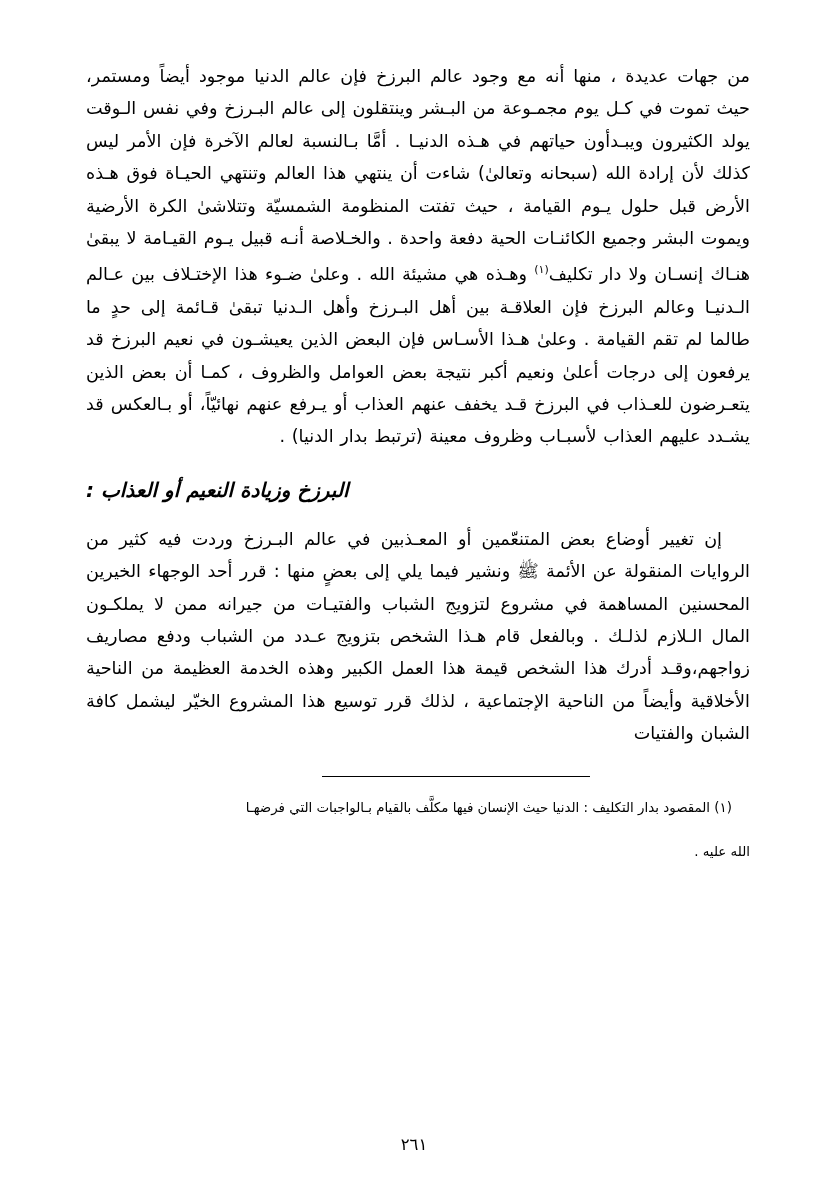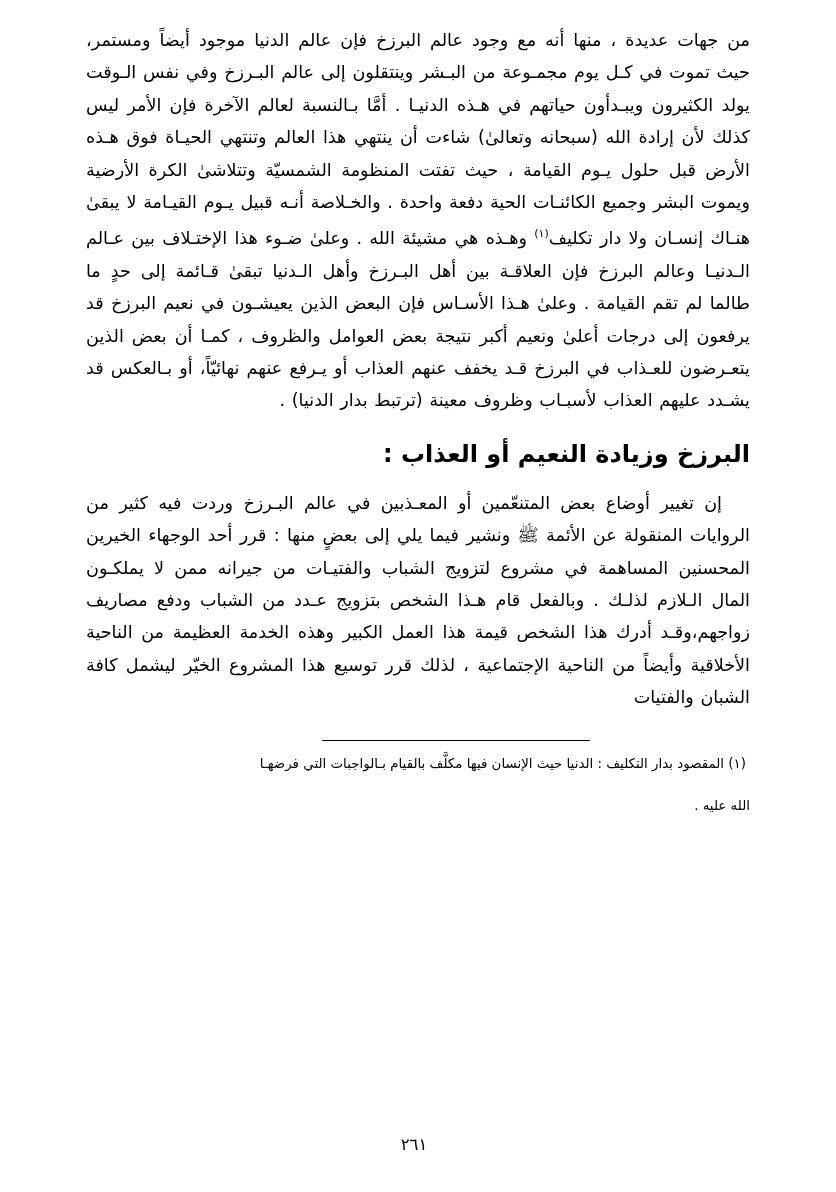--- a/index.html
+++ b/index.html
@@ -12,21 +12,21 @@
     height: 1192px;
     font-family: "DejaVu Sans", sans-serif;
     color: #000000;
     position: relative;
     overflow: hidden;
   }
   .page {
     width: 836px;
     height: 1192px;
     box-sizing: border-box;
-    padding: 24px 86px 24px 86px;
+    padding: 60px 86px 24px 86px;
     position: relative;
     background: #fff;
   }
   .body-text {
     direction: rtl;
     text-align: justify;
     text-align-last: right;
     font-size: 17.6px;
     line-height: 32.4px;
     letter-spacing: 0px;
@@ -34,42 +34,43 @@
     font-family: "DejaVu Sans", sans-serif;
   }
   .body-text p {
     margin: 0;
   }
   .para-indent {
     text-indent: 28px;
   }
   .section-heading {
     direction: rtl;
-    text-align: right;
-    font-size: 24px;
+    text-align: left;
+    font-size: 20px;
     font-weight: bold;
     margin: 22px 0 18px 0;
     line-height: 30px;
+    font-style: italic;
   }
   .footnote-rule {
     width: 268px;
     height: 1.3px;
     background: #000;
     margin: 26px auto 10px 0;
     margin-right: 160px;
   }
   .footnote {
     direction: rtl;
     text-align: justify;
     text-align-last: right;
     font-size: 13.4px;
     line-height: 26px;
     font-family: "DejaVu Sans", sans-serif;
   }
-  .footnote p { margin: 4px; }
+  .footnote p { margin: 18px; }
   .footnote .tail {
     display: block;
     text-align: center;
     margin-top: 16px;
   }
   .page-number {
     position: absolute;
     left: 0;
     right: 8px;
     bottom: 38px;

